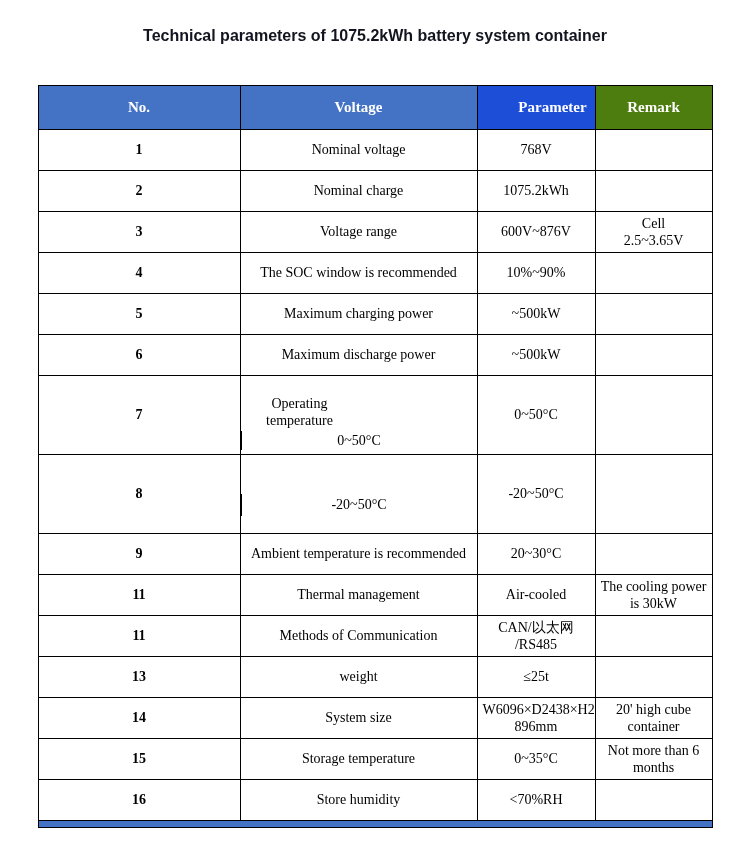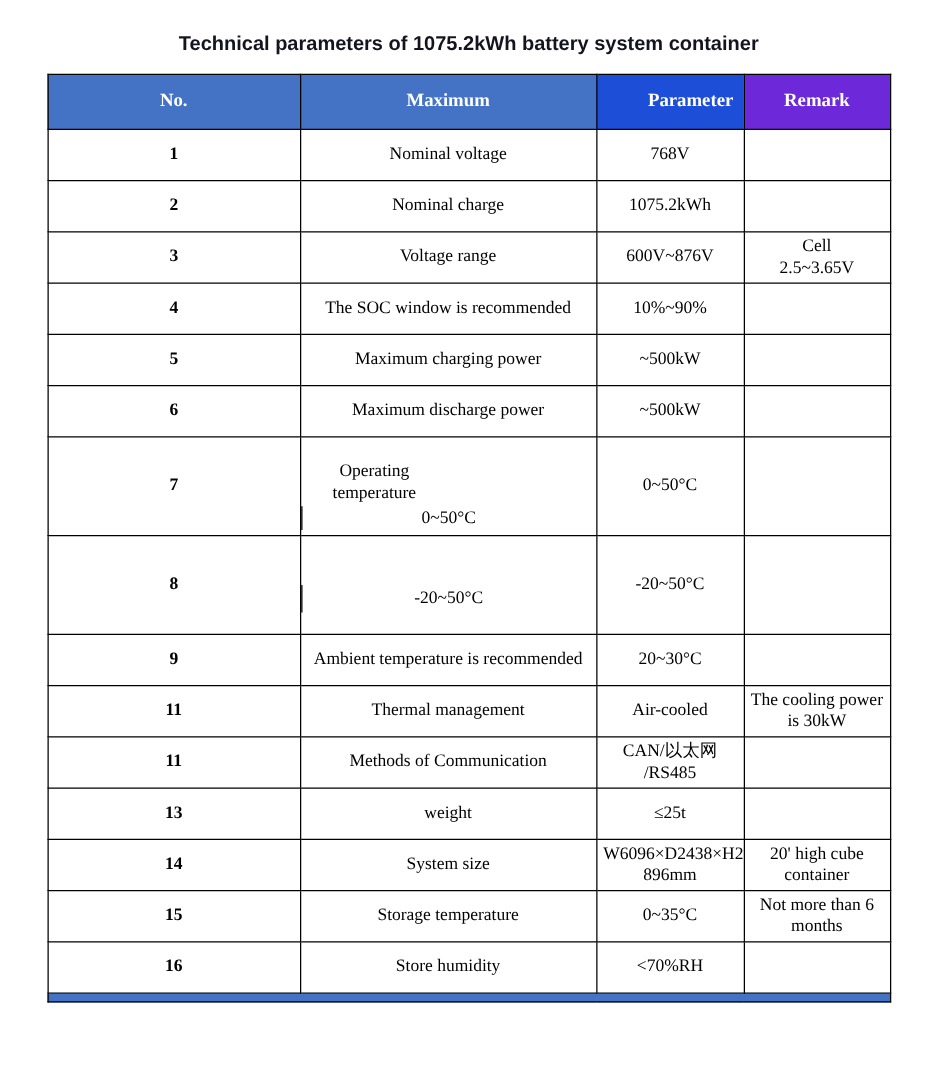--- a/index.html
+++ b/index.html
@@ -17,21 +17,21 @@
     text-align: center;
     font-family: "Liberation Sans", sans-serif;
     font-weight: bold;
     font-size: 16px;
     color: #141420;
   }
   table.spec-table {
     border-collapse: collapse;
     table-layout: fixed;
     width: 674px;
-    margin: 14px auto 0 auto;
+    margin: 40px auto 0 auto;
   }
   .spec-table th, .spec-table td {
     border: 1px solid #000000;
     text-align: center;
     vertical-align: middle;
     white-space: pre-line;
     font-size: 14px;
     line-height: 1.25;
   }
   .spec-table th {
@@ -71,23 +71,23 @@
   <table class="spec-table">
     <colgroup>
       <col style="width:202px">
       <col style="width:237px">
       <col style="width:118px">
       <col style="width:117px">
     </colgroup>
     <thead>
       <tr>
         <th class="header-cell" style="background: rgb(68, 114, 196); color: rgb(255, 255, 255);">No.</th>
-        <th class="header-cell" style="background: rgb(68, 114, 196); color: rgb(255, 255, 255);">Maximum</th>
+        <th class="header-cell" style="background: rgb(68, 114, 196); color: rgb(255, 255, 255);">Voltage</th>
         <th class="header-cell" style="background: #1d4ed8; color: rgb(255, 255, 255); padding-left: 37px;">Parameter</th>
-        <th class="header-cell" style="background: #6d28d9; color: rgb(255, 255, 255);">Remark</th>
+        <th class="header-cell" style="background: #4d7c0f; color: rgb(255, 255, 255);">Remark</th>
       </tr>
     </thead>
     <tbody>
       <tr>
         <td class="cell-no">1</td>
         <td>Nominal voltage</td>
         <td>768V</td>
         <td></td>
       </tr>
       <tr>

